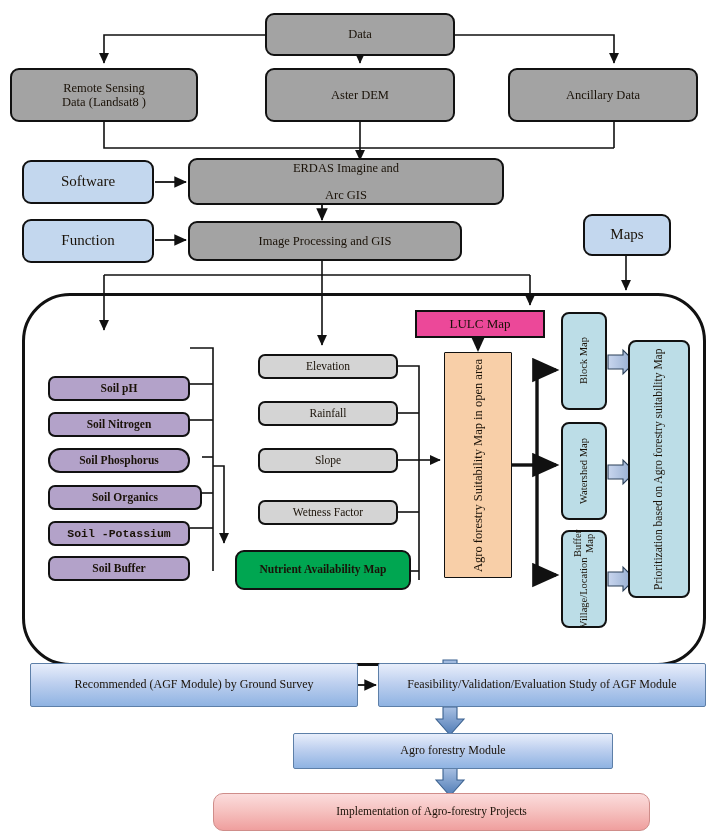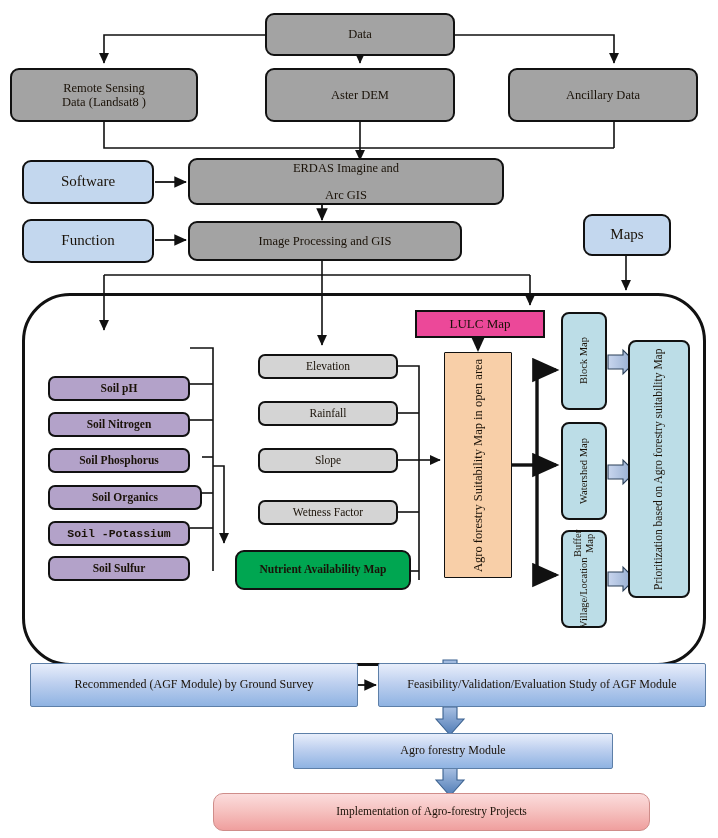--- a/index.html
+++ b/index.html
@@ -165,31 +165,31 @@
   <div class="node blue-in" style="left:583px;top:214px;width:88px;height:42px;">
     <span>Maps</span>
   </div>
 
   <div class="node purple" style="left:48px;top:336px;width:142px;height:25px;">
     <span>Soil pH</span>
   </div>
   <div class="node purple" style="left:48px;top:372px;width:142px;height:25px;">
     <span>Soil Nitrogen</span>
   </div>
-  <div class="node purple" style="left:48px;top:408px;width:142px;height:25px;">
+  <div class="node purple" style="left:48px;top:408px;width:142px;height:25px;border-radius:12px;">
     <span>Soil Phosphorus</span>
   </div>
   <div class="node purple" style="left:48px;top:445px;width:154px;height:25px;align-items:center;">
     <span>Soil Organics</span>
   </div>
   <div class="node purple" style="left:48px;top:481px;width:142px;height:25px;font-family:Liberation Mono, monospace;">
     <span>Soil -Potassium</span>
   </div>
   <div class="node purple" style="left:48px;top:516px;width:142px;height:25px;">
-    <span>Soil Sulfur</span>
+    <span>Soil Buffer</span>
   </div>
 
   <div class="node gray" style="left:258px;top:354px;width:140px;height:25px;">
     <span>Elevation</span>
   </div>
   <div class="node gray" style="left:258px;top:401px;width:140px;height:25px;">
     <span>Rainfall</span>
   </div>
   <div class="node gray" style="left:258px;top:448px;width:140px;height:25px;">
     <span>Slope</span>

